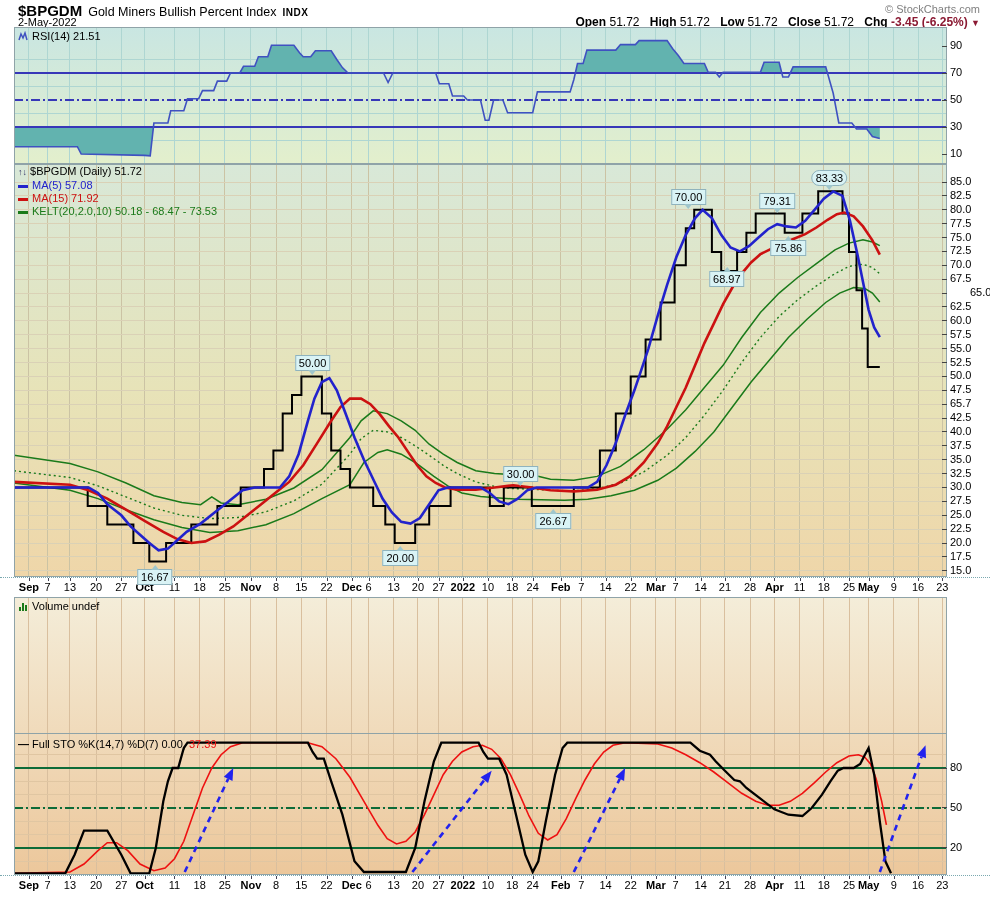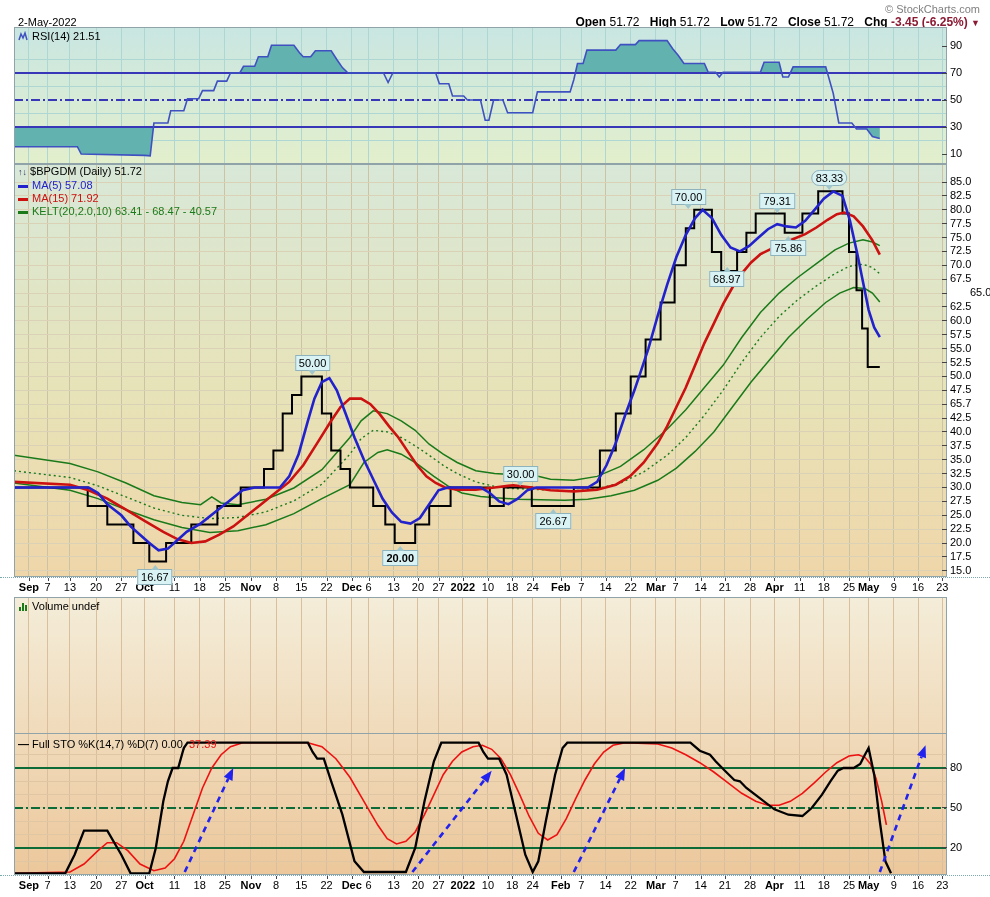--- a/index.html
+++ b/index.html
@@ -35,20 +35,23 @@
        border-right:4px solid transparent;}
   .ann.down:after{top:100%;border-top:5px solid #9fc6cc;}
   .ann.up:after{bottom:100%;border-bottom:5px solid #9fc6cc;}
   svg{position:absolute;top:0;left:0;}
 </style>
 </head>
 <body>
 
 <div id="chart">
 
+  <div class="abs hdr1">
+    <span class="sym">$BPGDM</span><span class="nm">Gold Miners Bullish Percent Index</span><span class="exch">INDX</span>
+  </div>
   <div class="abs copy">© StockCharts.com</div>
   <div class="abs hdr2l">2-May-2022</div>
   <div class="abs hdr2r">
     <b>Open</b>
     <span>51.72</span>
     <b>High</b>
     <span>51.72</span>
     <b>Low</b>
     <span>51.72</span>
     <b>Close</b>
@@ -244,21 +247,21 @@
     <span style="color:#336;font-size:9px;">↑↓</span>
     <span>$BPGDM (Daily) 51.72</span>
   </div>
   <div class="plabel" style="top:179px;left:18px;color:#2222cc;">
     <span class="legend-dash" style="background:#2222cc;"></span><span>MA(5) 57.08</span>
   </div>
   <div class="plabel" style="top:192px;left:18px;color:#cc1111;">
     <span class="legend-dash" style="background:#cc1111;"></span><span>MA(15) 71.92</span>
   </div>
   <div class="plabel" style="top:205px;left:18px;color:#1a7a1a;">
-    <span class="legend-dash" style="background:#1a7a1a;"></span><span>KELT(20,2.0,10) 63.41 - 68.47 - 40.57</span>
+    <span class="legend-dash" style="background:#1a7a1a;"></span><span>KELT(20,2.0,10) 50.18 - 68.47 - 73.53</span>
   </div>
 
   <div id="axisrow1" class="axisrow">
       <div class="tickmark" style="left: 28.928px;"></div>
       <span class="tick b" style="left: 28.928px;">Sep</span>
       <div class="tickmark" style="left: 47.588px;"></div>
       <span class="tick" style="left: 47.588px;">7</span>
       <div class="tickmark" style="left: 69.98px;"></div>
       <span class="tick" style="left: 69.98px;">13</span>
       <div class="tickmark" style="left: 96.104px;"></div>
@@ -536,21 +539,21 @@
     <div class="ylab" style="left: 950px; top: 466.606px;">32.5</div>
     <div class="ylab" style="left: 950px; top: 480.492px;">30.0</div>
     <div class="ylab" style="left: 950px; top: 494.378px;">27.5</div>
     <div class="ylab" style="left: 950px; top: 508.264px;">25.0</div>
     <div class="ylab" style="left: 950px; top: 522.15px;">22.5</div>
     <div class="ylab" style="left: 950px; top: 536.036px;">20.0</div>
     <div class="ylab" style="left: 950px; top: 549.922px;">17.5</div>
     <div class="ylab" style="left: 950px; top: 563.808px;">15.0</div>
     <div class="ann up" style="left: 154.883px; top: 568.532px;">16.67</div>
     <div class="ann down" style="left: 312.56px; top: 355.404px;">50.00</div>
-    <div class="ann up" style="left: 400.262px; top: 550.036px; font-weight: bold;">20.00</div>
+    <div class="ann up" style="left: 400.262px; top: 550.036px;">20.00</div>
     <div class="ann down" style="left: 520.619px; top: 466.492px;">30.00</div>
     <div class="ann up" style="left: 553.274px; top: 512.988px;">26.67</div>
     <div class="ann down" style="left: 688.559px; top: 188.772px;">70.00</div>
     <div class="ann up" style="left: 726.812px; top: 271px;">68.97</div>
     <div class="ann down" style="left: 777.194px; top: 192.605px;">79.31</div>
     <div class="ann up" style="left: 788.39px; top: 239.767px;">75.86</div>
     <div class="ann down" style="left: 829.442px; top: 170.276px; border-radius: 8px;">83.33</div>
     <div class="ylab" style="left: 950px; top: 761px;">80</div>
     <div class="ylab" style="left: 950px; top: 801px;">50</div>
     <div class="ylab" style="left: 950px; top: 841px;">20</div>

